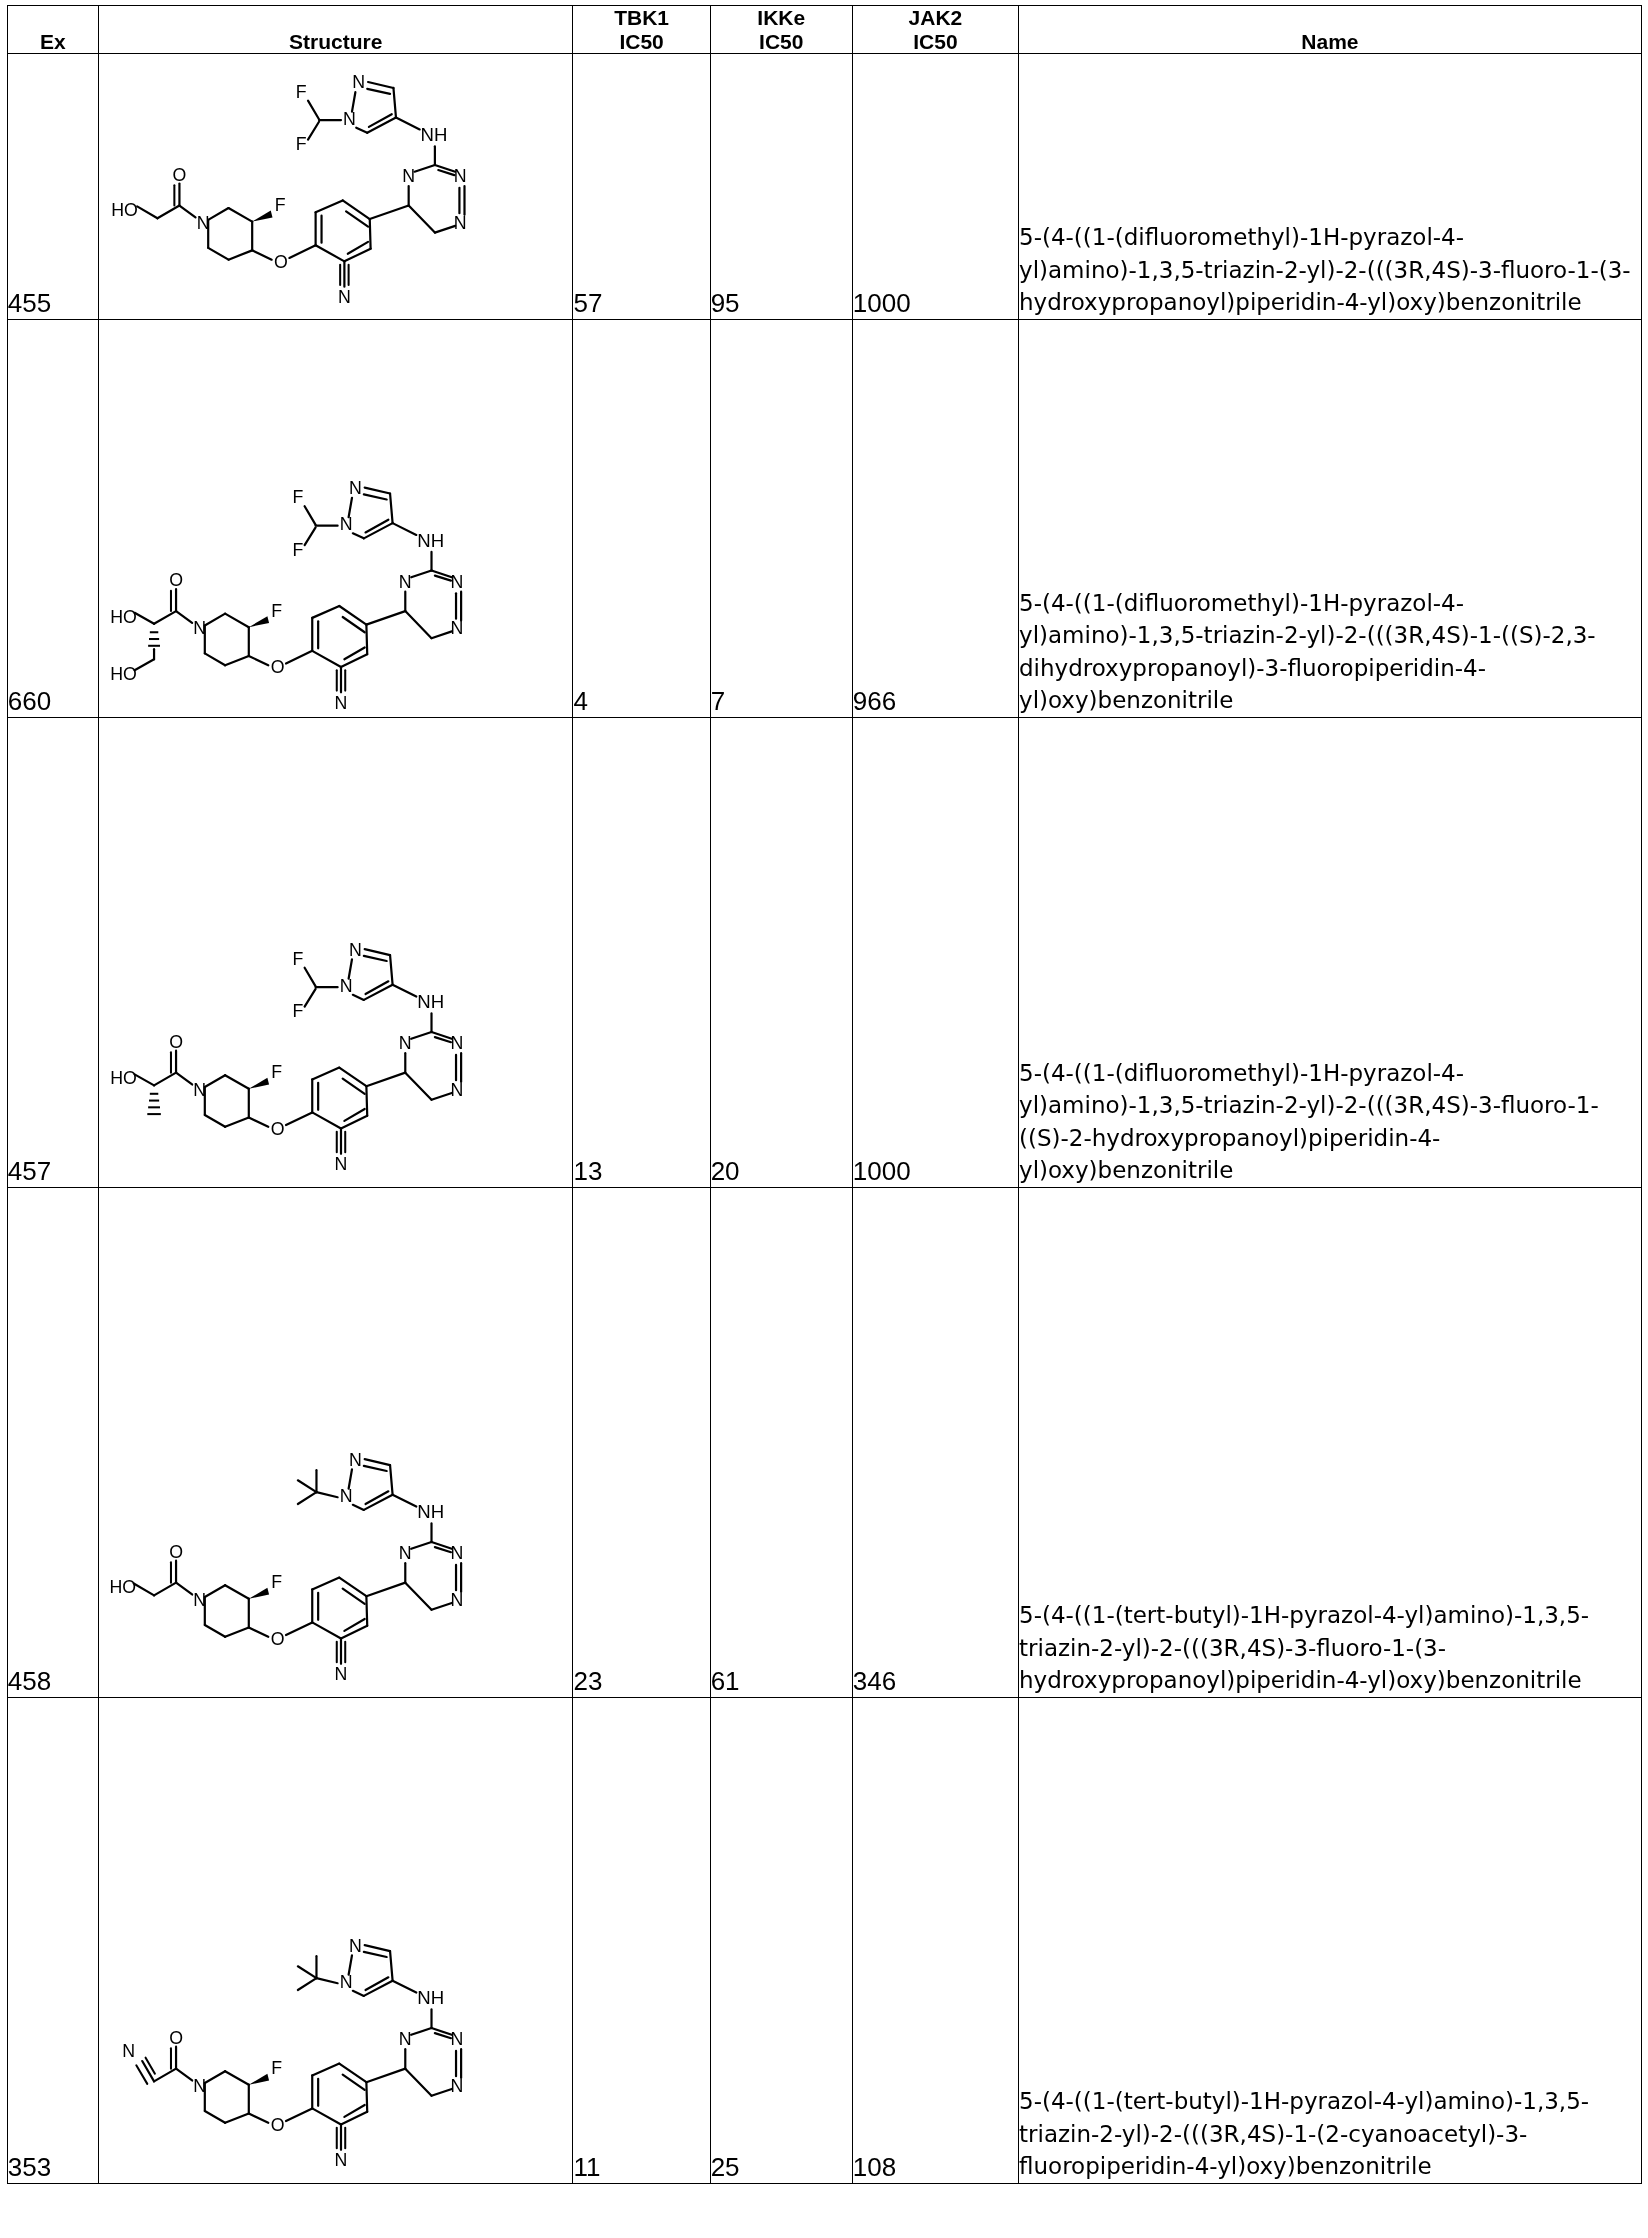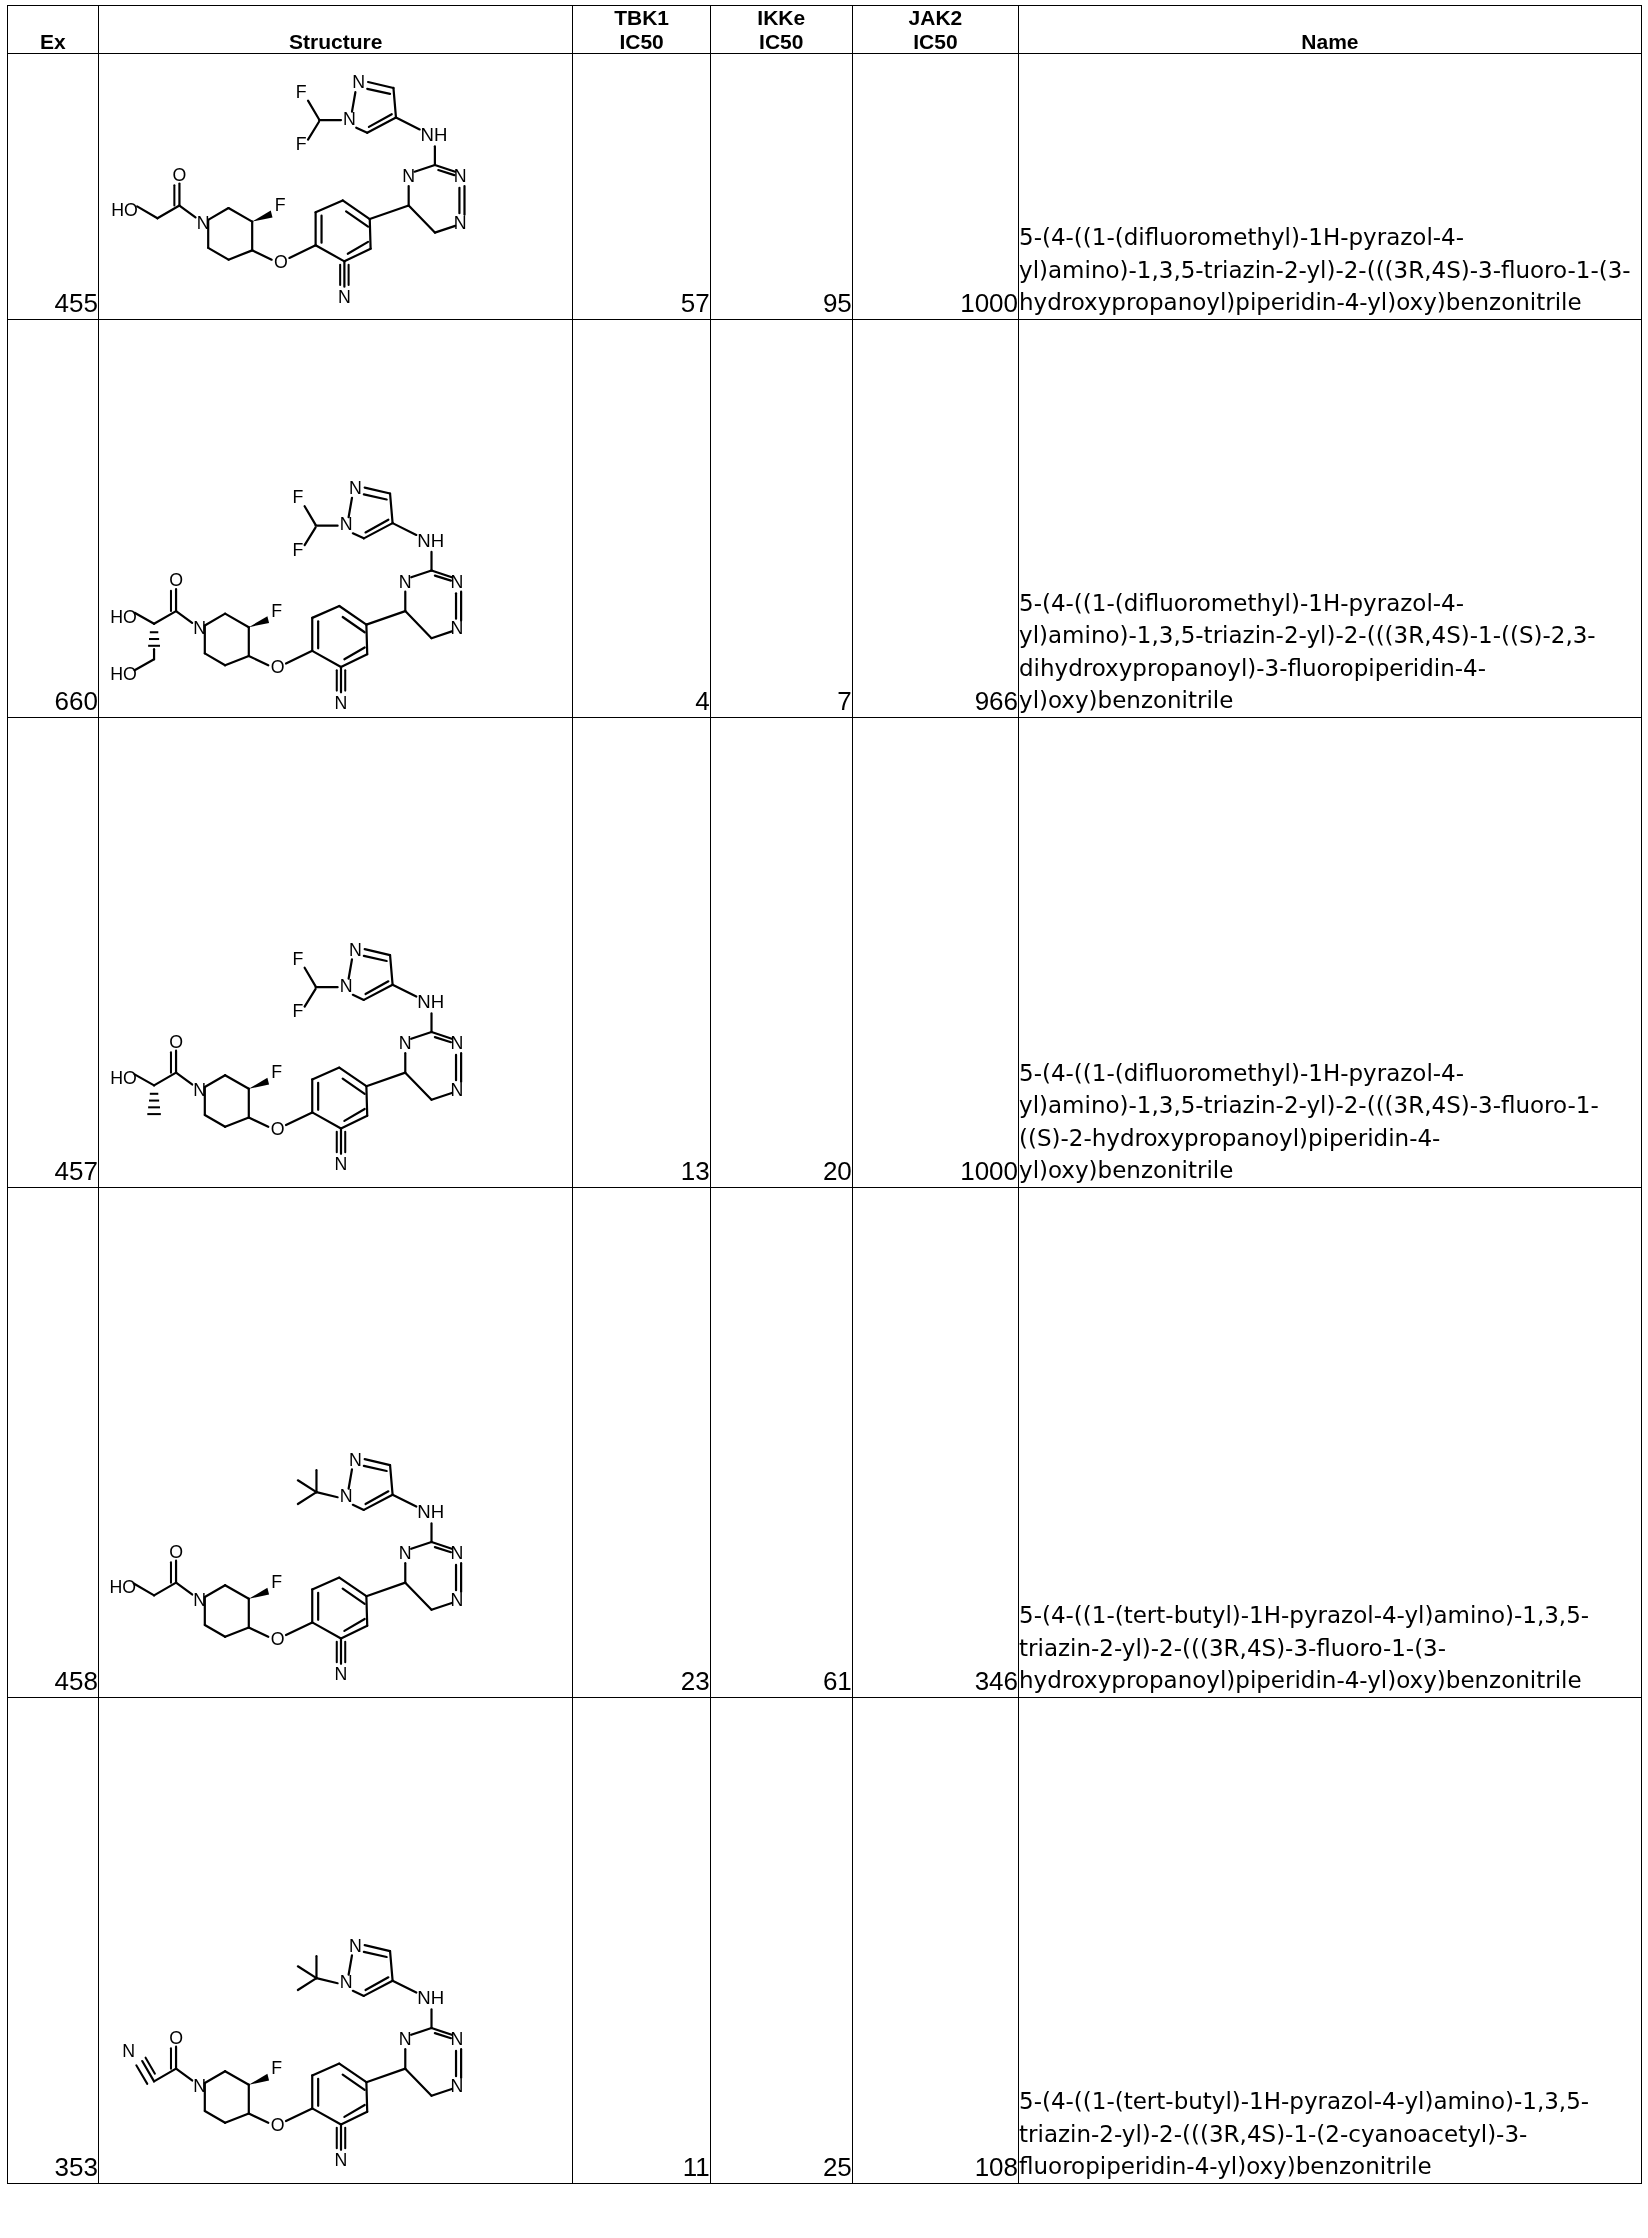--- a/index.html
+++ b/index.html
@@ -42,27 +42,27 @@
     margin-top: 36px;
   }
   .col-ex     { width: 91px; }
   .col-struct { width: 474px; }
   .col-tbk1   { width: 137px; }
   .col-ikke   { width: 142px; }
   .col-jak2   { width: 166px; }
   .col-name   { width: 622px; }
 
   td.ex-cell {
-    text-align: right;
+    text-align: left;
     vertical-align: middle;
     font-size: 26px;
     font-family: "Liberation Sans", sans-serif;
   }
   td.num-cell {
-    text-align: right;
+    text-align: left;
     vertical-align: middle;
     font-size: 26px;
     font-family: "Liberation Sans", sans-serif;
   }
   td.name-cell {
     vertical-align: bottom;
     font-size: 23px;
     line-height: 1.42;
     text-align: left;
     padding: 0 5.1px 3.4px 6.8px;

